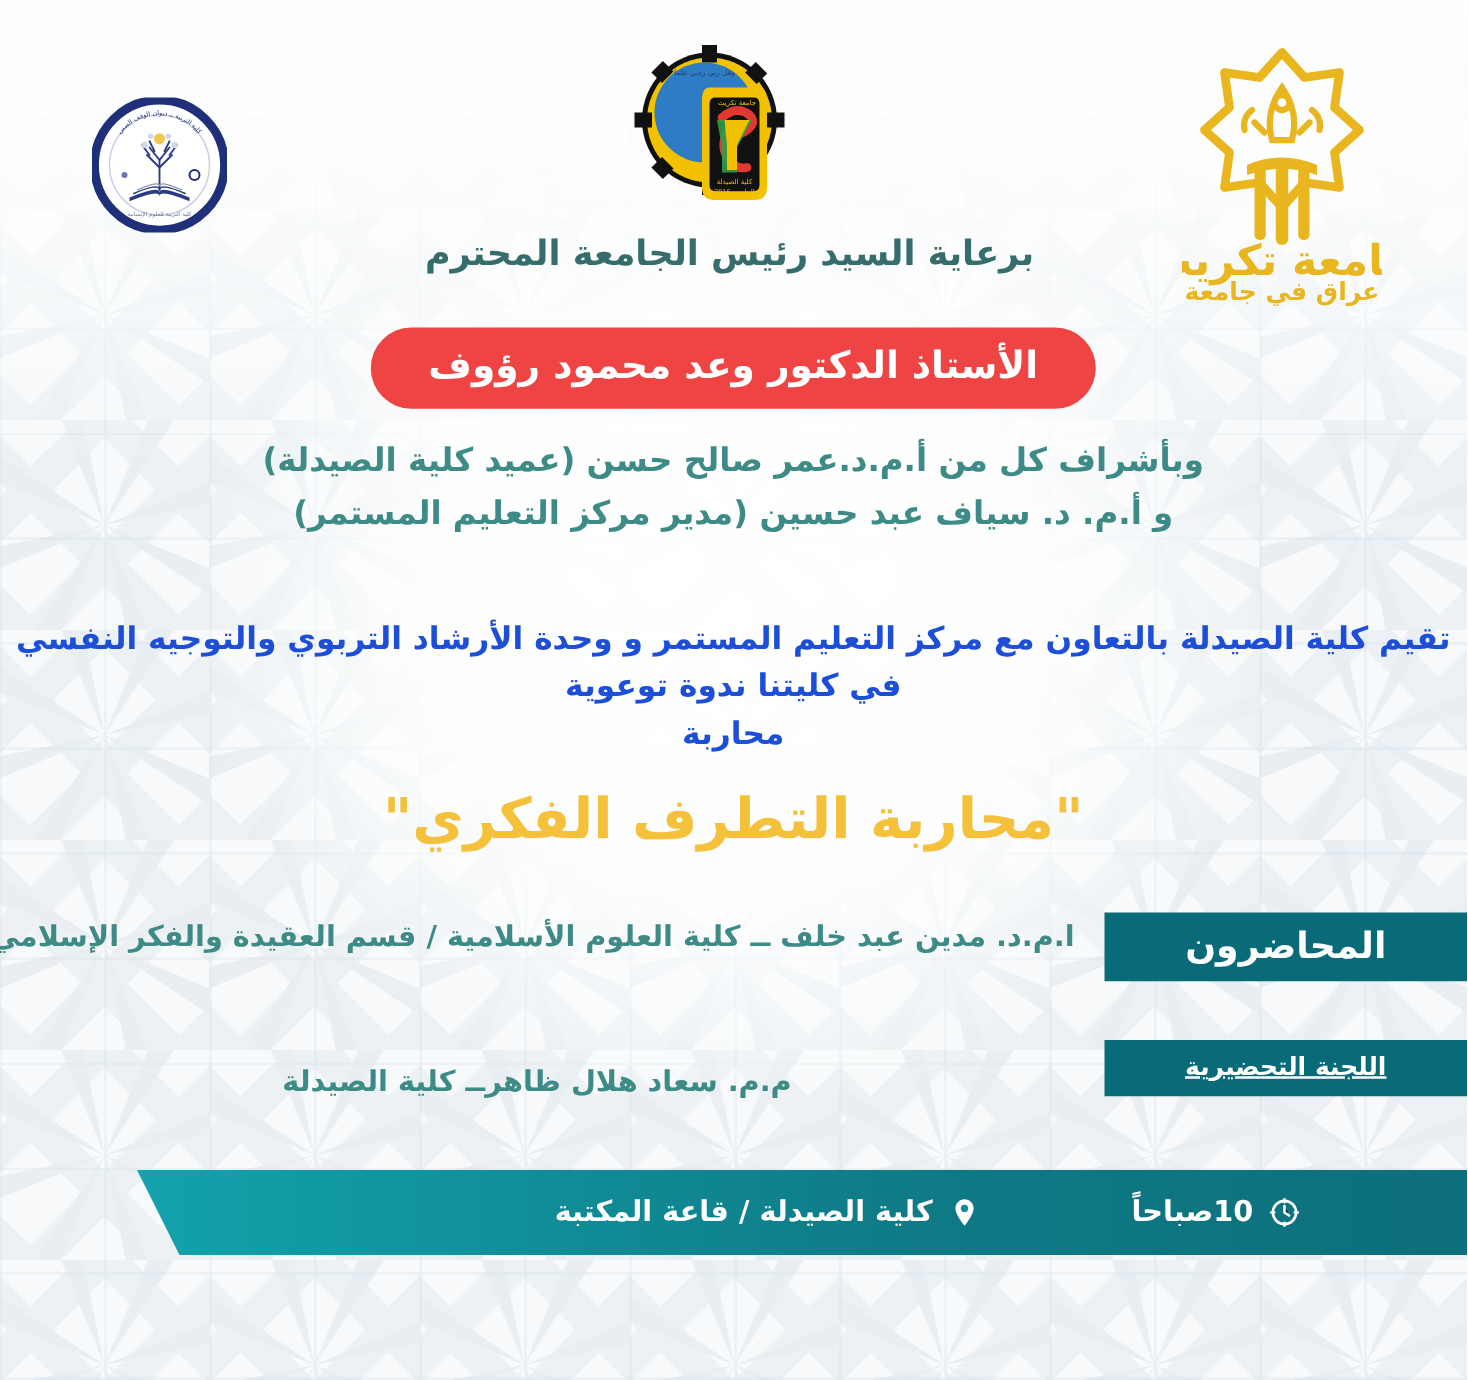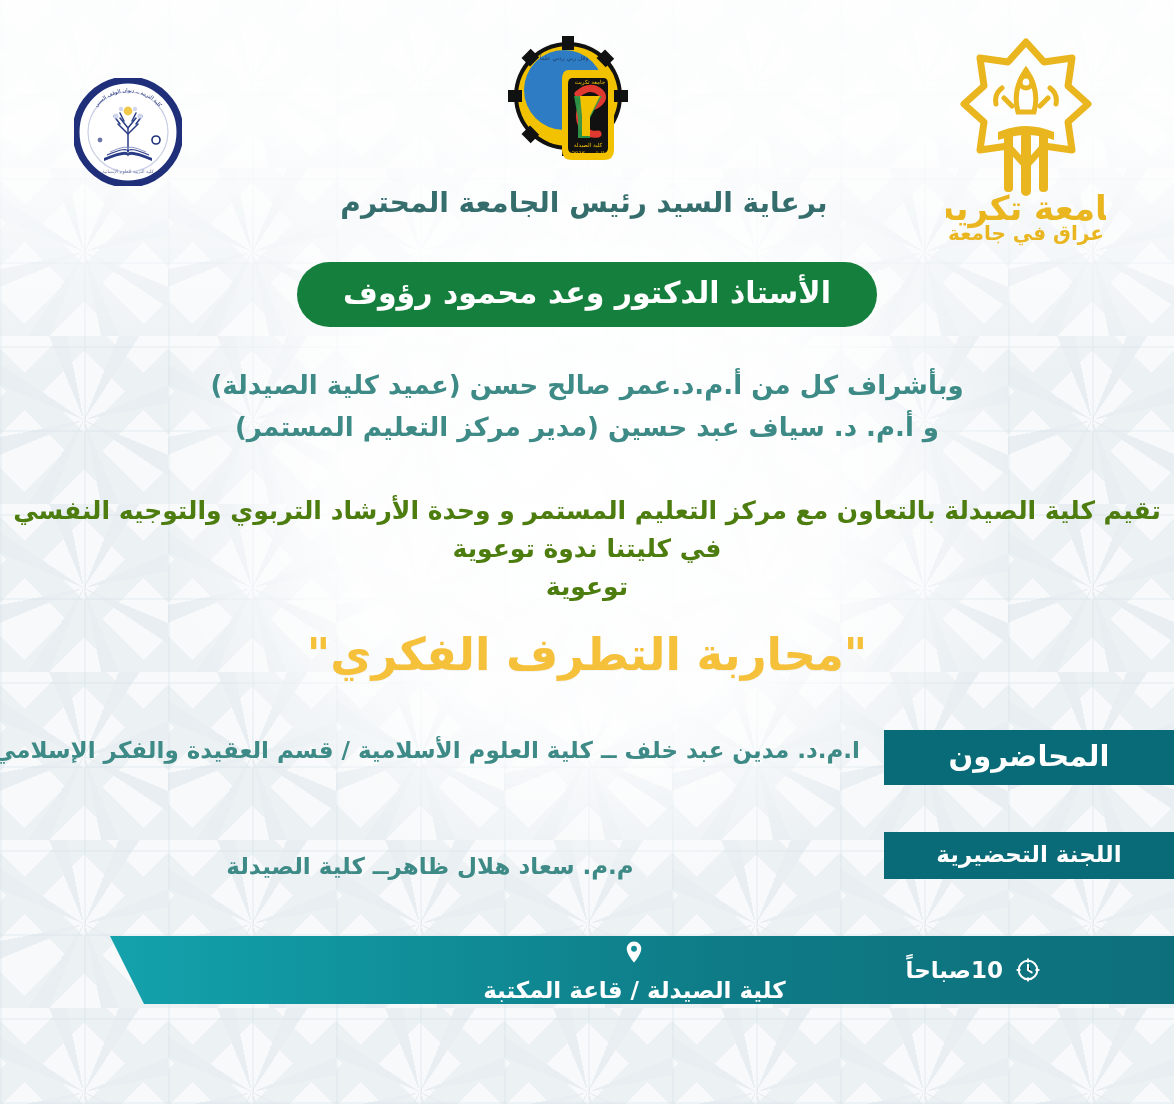--- a/index.html
+++ b/index.html
@@ -110,51 +110,51 @@
   
   #president-pill-wrap {
     position: absolute;
     top: 262px;
     left: 0;
     width: 1174px;
     text-align: center;
   }
   #president-pill {
     display: inline-block;
-    background: #15803d;
+    background: #ef4444;
     color: #ffffff;
     font-size: 30px;
     font-weight: 700;
     padding: 12px 46px 15px;
     border-radius: 34px;
     line-height: 1.25;
   }
 
   
   #supervision {
     position: absolute;
-    top: 364px;
+    top: 348px;
     left: 0;
     width: 1174px;
     text-align: center;
     color: #3d8a86;
     font-size: 26px;
     font-weight: 700;
     line-height: 1.62;
   }
   #supervision .sv-line { white-space: nowrap; }
 
   
   #organiser {
     position: absolute;
     top: 492px;
     left: 0;
     width: 1174px;
     text-align: center;
-    color: #4d7c0f;
+    color: #1d4ed8;
     font-size: 25px;
     font-weight: 600;
     line-height: 1.52;
   }
   #organiser .op-line { white-space: nowrap; }
 
   
   #main-title {
     position: absolute;
     top: 628px;
@@ -203,21 +203,21 @@
     font-size: 23px;
     font-weight: 600;
     line-height: 1.45;
     padding-top: 4px;
   }
   .section-body .sb-line { white-space: nowrap; }
 
   #row-speakers   { top: 730px; }
   #row-committee  { top: 832px; }
 
-  #row-committee .section-bar { font-size: 23px; }
+  #row-committee .section-bar { font-size: 20px; text-decoration: underline; }
   #row-committee .section-body { padding-top: 2px; margin-top: 16px; }
 
   
   #bottom-banner {
     position: absolute;
     top: 936px;
     left: 110px;
     width: 1064px;
     height: 68px;
     background: linear-gradient(to left, #0d6f7b 0%, #0e7b86 42%, #119aa4 88%, #14a2ac 100%);
@@ -241,21 +241,21 @@
   .info-item .info-ico {
     display: inline-flex;
     align-items: center;
     justify-content: center;
     width: 28px;
     height: 28px;
     flex: 0 0 28px;
   }
   #info-date     { margin-right: 18px; }
   #info-time     { margin-right: 98px; margin-left: 28px; }
-  #info-location { margin-right: 92px; flex-direction: column; }
+  #info-location { margin-right: 92px; }
 
   svg { display: block; }
 </style>
 </head>
 <body>
 
 <div id="poster">
 
   <div id="pattern-layer"></div>
   <div id="pattern-layer2"></div>
@@ -374,21 +374,21 @@
     </div>
 
     <div id="supervision">
       <div class="sv-line">وبأشراف كل من أ.م.د.عمر صالح حسن (عميد كلية الصيدلة)</div>
       <div class="sv-line">و  أ.م. د. سياف عبد حسين (مدير مركز التعليم المستمر)</div>
     </div>
 
     <div id="organiser">
       <div class="op-line">تقيم كلية الصيدلة بالتعاون مع مركز التعليم المستمر و وحدة الأرشاد التربوي والتوجيه النفسي</div>
       <div class="op-line">في كليتنا  ندوة توعوية</div>
-      <div class="op-line">توعوية</div>
+      <div class="op-line">محاربة</div>
     </div>
 
     <div id="main-title">"محاربة التطرف الفكري"</div>
 
     <div class="section-row" id="row-speakers">
       <div class="bar-holder">
         <div class="section-bar">المحاضرون</div>
       </div>
       <div class="section-body">
         <div class="sb-line">ا.م.د. مدين عبد خلف ــ كلية العلوم الأسلامية / قسم العقيدة والفكر الإسلامي</div>

